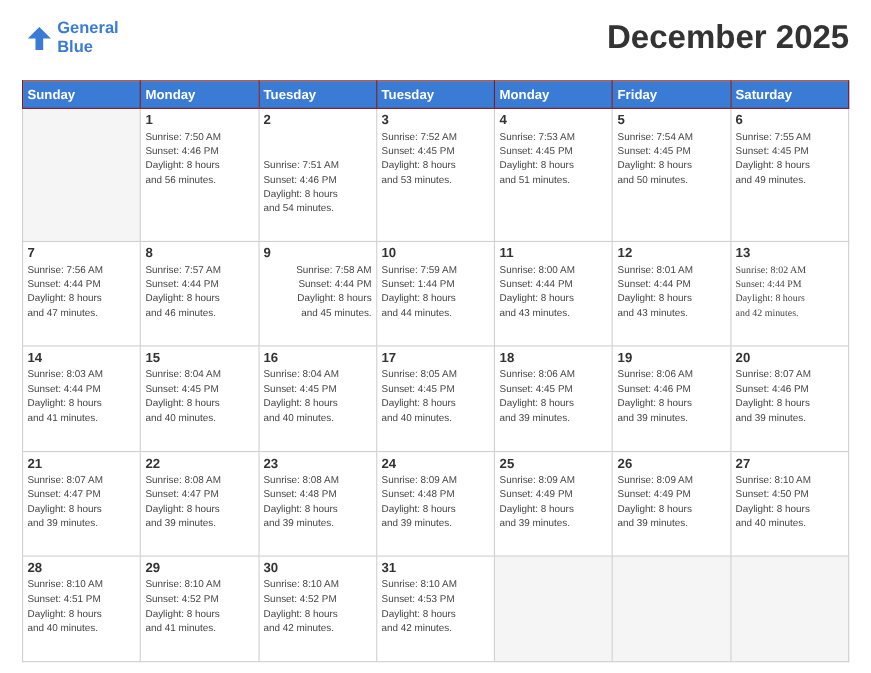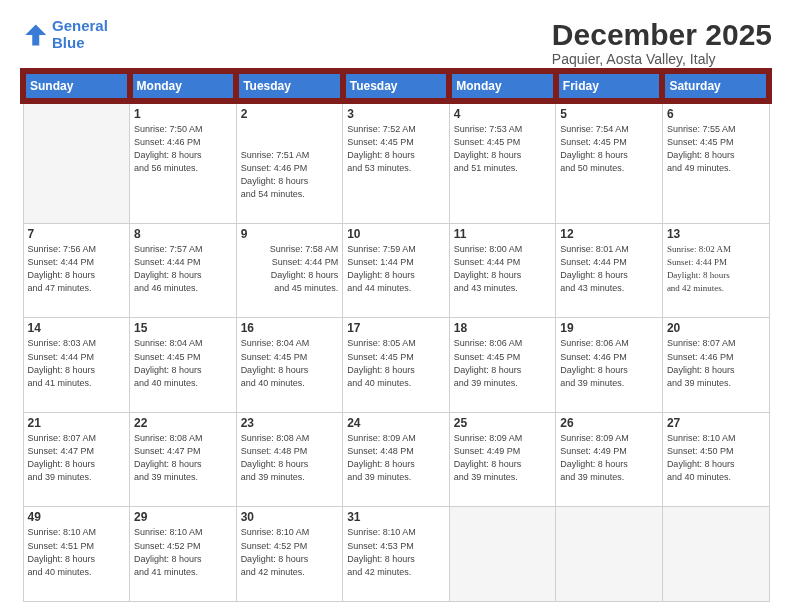--- a/index.html
+++ b/index.html
@@ -14,21 +14,21 @@
       width: 792px;
       height: 612px;
       padding: 18px 20px 10px 20px;
       display: flex;
       flex-direction: column;
     }
     .header {
       display: flex;
       justify-content: space-between;
       align-items: flex-start;
-      margin-bottom: 1px;
+      margin-bottom: 22px;
     }
     .logo {
       display: flex;
       align-items: center;
       gap: 4px;
     }
     .logo-text {
       font-size: 15px;
       font-weight: bold;
       color: #333;
@@ -59,21 +59,21 @@
       flex: 1;
       table-layout: fixed;
     }
     .calendar th {
       background: #3a7bd5;
       color: #fff;
       font-size: 12px;
       font-weight: bold;
       padding: 5px 4px;
       text-align: left;
-      border: 6px solid #7f1d1d;
+      border: 1px solid #7f1d1d;
     }
     .calendar td {
       border: 1px solid #d0d0d0;
       vertical-align: top;
       padding: 3px 4px;
       font-size: 9.5px;
       color: #333;
       height: 80px;
       background: #fff;
     }
@@ -103,21 +103,20 @@
         <polygon points="18,4 30,16 22,16 22,28 14,28 14,16 6,16" fill="#3a7bd5"></polygon>
         <polygon points="22,4 30,12" fill="#1a55b0" opacity="0.5"></polygon>
       </svg>
       <div class="logo-text">
         <div><span>General</span></div>
         <div style="color:#3a7bd5">Blue</div>
       </div>
     </div>
     <div class="title-block">
       <div class="month-title">December 2025</div>
-      <div class="location">Paquier, Aosta Valley, Italy</div>
     </div>
   </div>
 
   <table class="calendar">
     <thead>
       <tr>
       <th>Sunday</th>
           <th>Monday</th>
           <th>Tuesday</th>
           <th>Tuesday</th>
@@ -320,21 +319,21 @@
           <td>
             <span class="day-num">27</span>
             <div class="day-info" style="white-space: pre-line;">Sunrise: 8:10 AM
 Sunset: 4:50 PM
 Daylight: 8 hours
 and 40 minutes.</div>
           </td>
         </tr>
         <tr>
           <td>
-            <span class="day-num">49</span>
+            <span class="day-num">28</span>
             <div class="day-info" style="white-space: pre-line;">Sunrise: 8:10 AM
 Sunset: 4:51 PM
 Daylight: 8 hours
 and 40 minutes.</div>
           </td>
           <td>
             <span class="day-num">29</span>
             <div class="day-info" style="white-space: pre-line;">Sunrise: 8:10 AM
 Sunset: 4:52 PM
 Daylight: 8 hours

